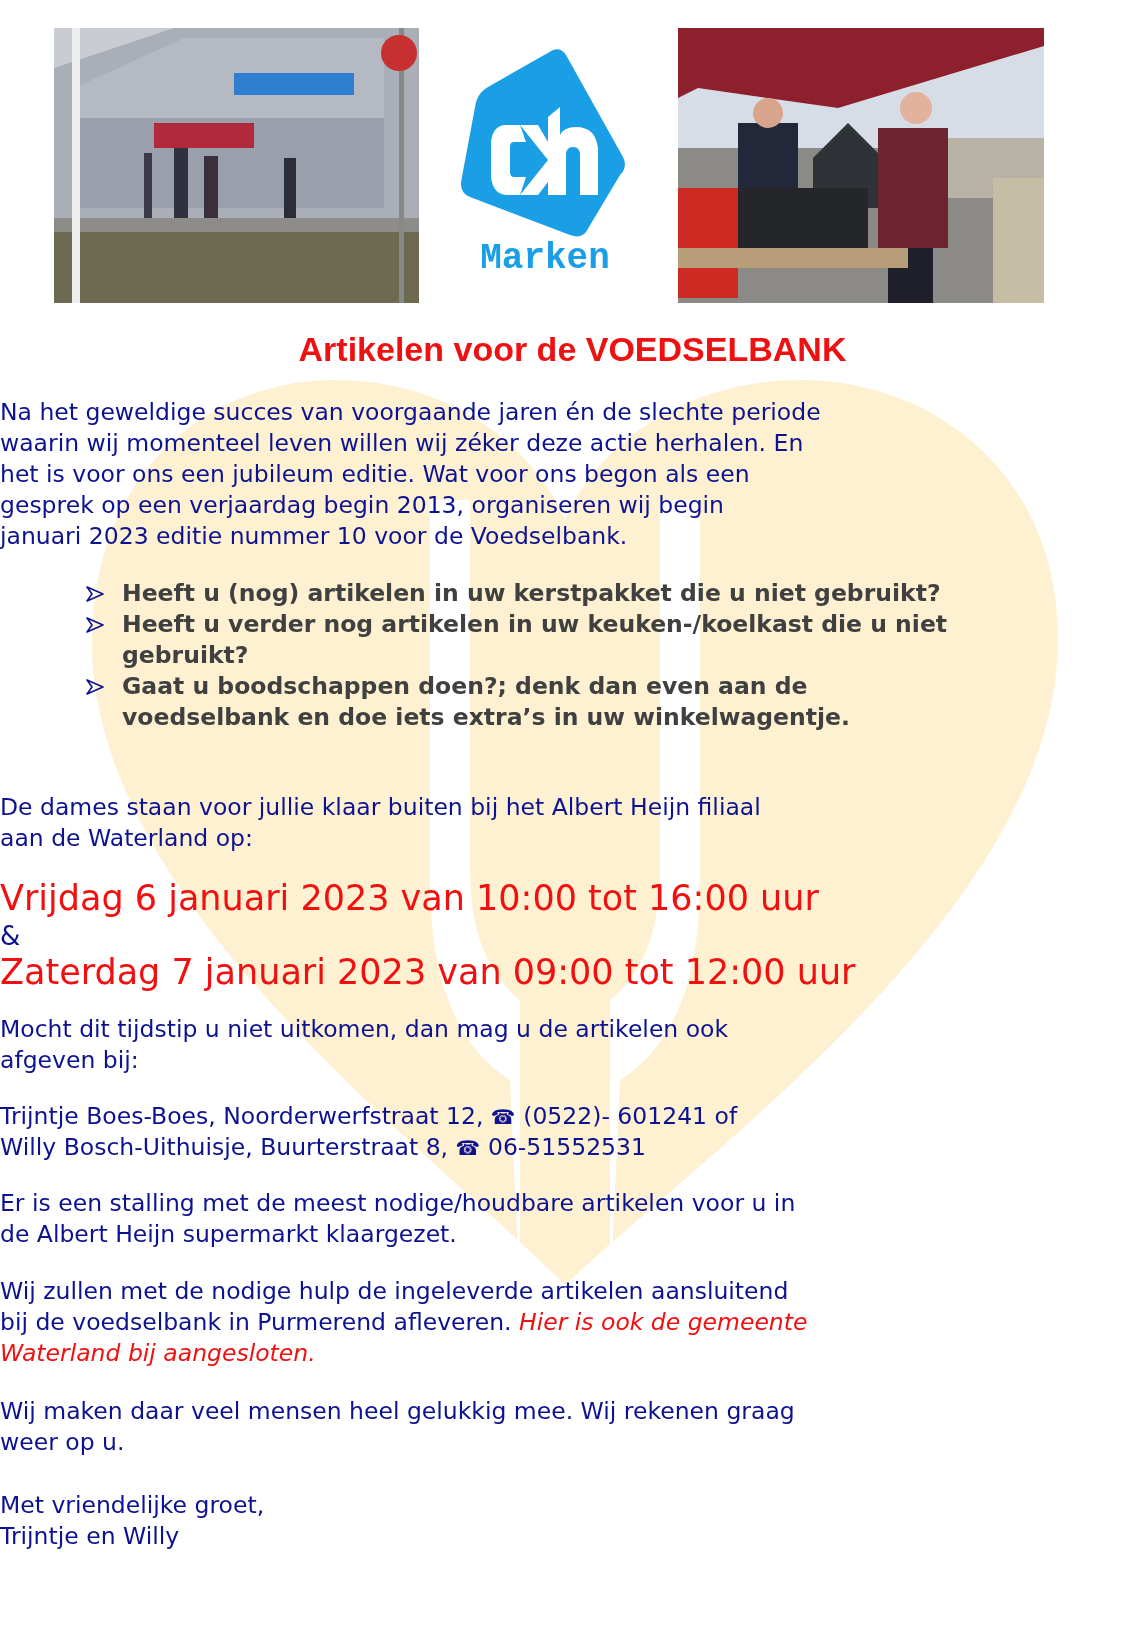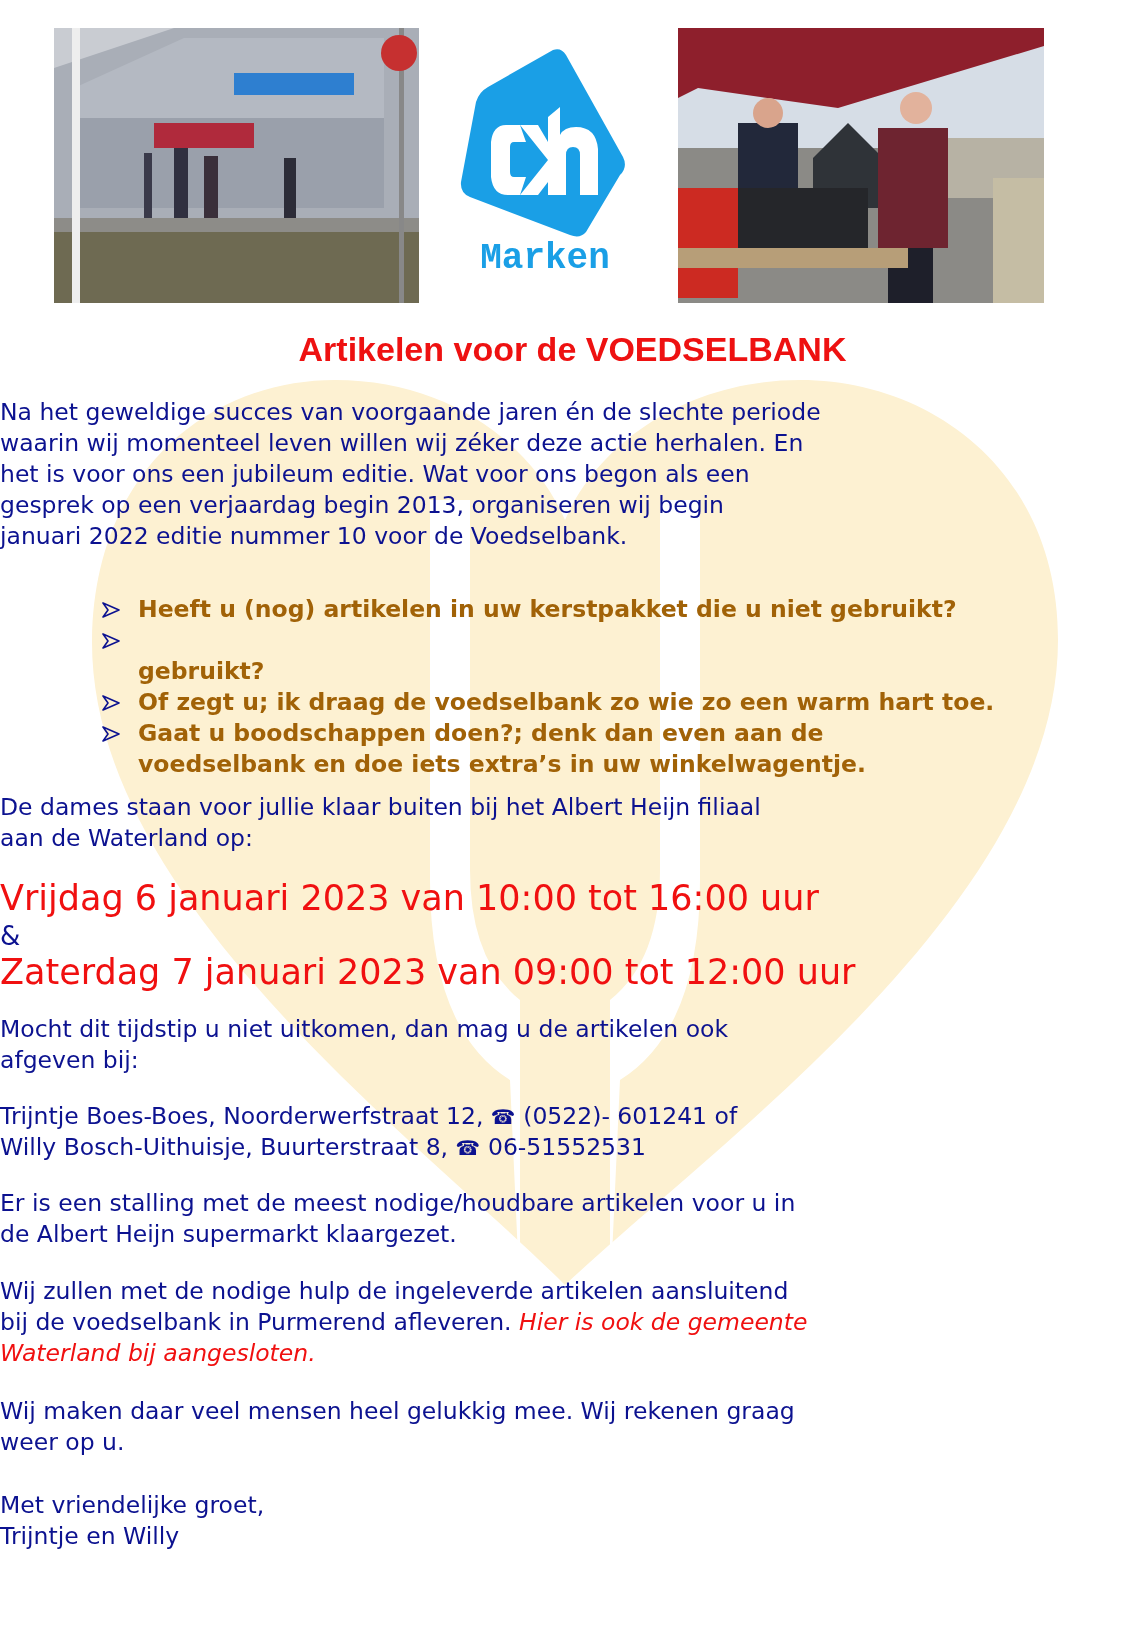--- a/index.html
+++ b/index.html
@@ -22,22 +22,22 @@
 
     
     .title { position: absolute; top: 330px; left: 0; width: 1145px; text-align: center;
              font-family: "Liberation Sans", sans-serif; font-weight: bold; font-size: 34px;
              color: #ee1111; letter-spacing: 0px; }
     .t { position: absolute; left: 0; width: 1145px; text-align: left;
          font-weight: normal; color: #0c1290; font-size: 23.5px; line-height: 31px; }
     .red { color: #f01010; }
     .italic { font-style: italic; }
 
-    .bullets { position: absolute; left: 86px; top: 578px; width: 1010px; margin: 16px; padding: 0;
-               list-style: none; font-weight: bold; color: #a16207; font-size: 23.5px; line-height: 31px; }
+    .bullets { position: absolute; left: 86px; top: 578px; width: 1010px; margin: 0; padding: 0;
+               list-style: none; font-weight: bold; color: #404040; font-size: 23.5px; line-height: 31px; }
     .bullets li { position: relative; padding-left: 36px; }
     .bullet-arrow { position: absolute; left: 0; top: 8px; width: 18px; height: 16px; }
 
     .date { font-size: 35px; line-height: 36px; }
     .amp { font-size: 26px; line-height: 36px; color: #0c1290; }
     .phone { font-size: 20px; }
   </style>
 </head>
 <body>
 
@@ -108,42 +108,36 @@
     </svg>
   </div>
 
   <div class="title">Artikelen voor de VOEDSELBANK</div>
 
   <div>
     <div class="t" style="top:397px">Na het geweldige succes van voorgaande jaren én de slechte periode</div>
     <div class="t" style="top:428px">waarin wij momenteel leven willen wij zéker deze actie herhalen. En</div>
     <div class="t" style="top:459px">het is voor ons een jubileum editie. Wat voor ons begon als een</div>
     <div class="t" style="top:490px">gesprek op een verjaardag begin 2013, organiseren wij begin</div>
-    <div class="t" style="top:521px">januari 2022 editie nummer 10 voor de Voedselbank.</div>
+    <div class="t" style="top:521px">januari 2023 editie nummer 10 voor de Voedselbank.</div>
   </div>
 
   <ul class="bullets">
     <li>
       <svg class="bullet-arrow" viewBox="0 0 18 16">
           <path d="M1 1 L17 8 L1 15 L6 8 Z" fill="none" stroke="#0c1290" stroke-width="1.6" stroke-linejoin="round"></path>
         </svg>
       <span>Heeft u (nog) artikelen in uw kerstpakket die u niet gebruikt?</span>
     </li>
     <li>
       <svg class="bullet-arrow" viewBox="0 0 18 16">
           <path d="M1 1 L17 8 L1 15 L6 8 Z" fill="none" stroke="#0c1290" stroke-width="1.6" stroke-linejoin="round"></path>
         </svg>
-      <br>
+      <span>Heeft u verder nog artikelen in uw keuken-/koelkast die u niet</span><br>
       <span>gebruikt?</span>
-    </li>
-    <li>
-      <svg class="bullet-arrow" viewBox="0 0 18 16">
-          <path d="M1 1 L17 8 L1 15 L6 8 Z" fill="none" stroke="#0c1290" stroke-width="1.6" stroke-linejoin="round"></path>
-        </svg>
-      <span>Of zegt u; ik draag de voedselbank zo wie zo een warm hart toe.</span>
     </li>
     <li>
       <svg class="bullet-arrow" viewBox="0 0 18 16">
           <path d="M1 1 L17 8 L1 15 L6 8 Z" fill="none" stroke="#0c1290" stroke-width="1.6" stroke-linejoin="round"></path>
         </svg>
       <span>Gaat u boodschappen doen?; denk dan even aan de</span><br>
       <span>voedselbank en doe iets extra’s in uw winkelwagentje.</span>
     </li>
   </ul>
 

